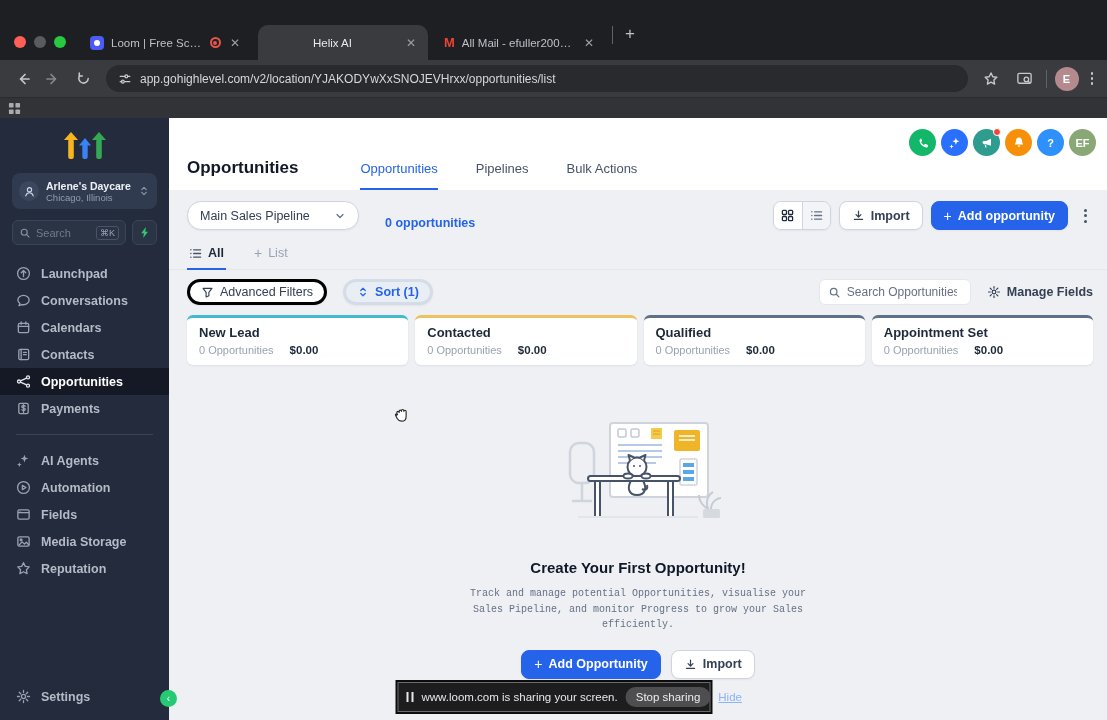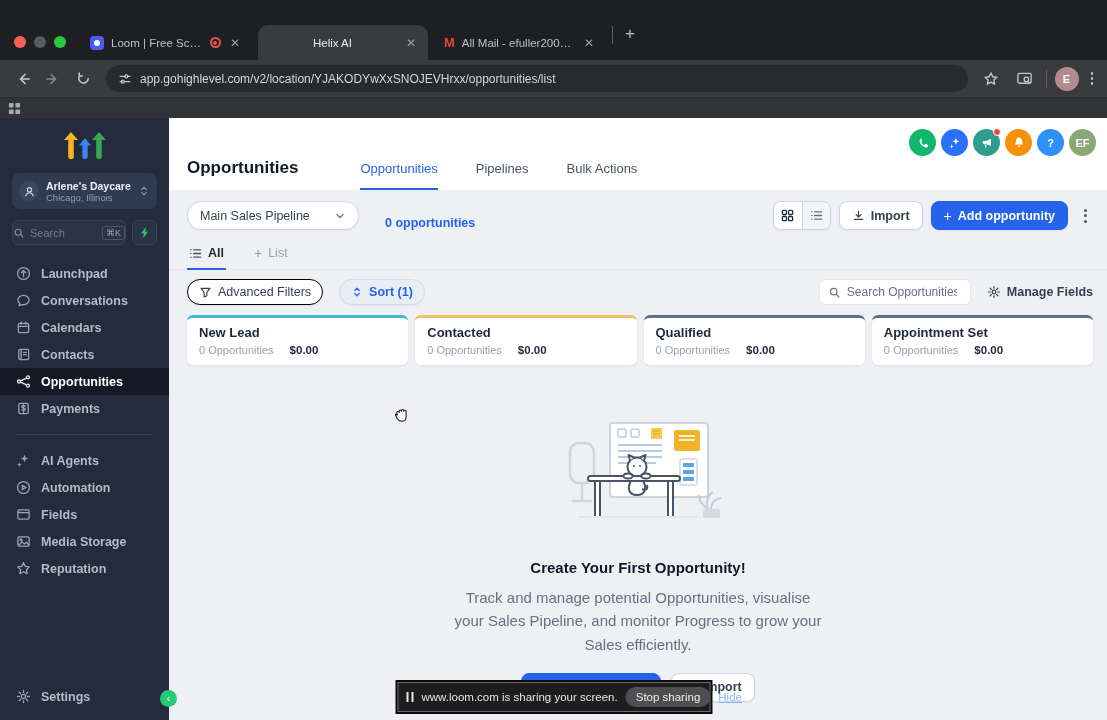--- a/index.html
+++ b/index.html
@@ -47,21 +47,21 @@
   .sidebar { width:169px; background:#242b3c; color:#b4bac7; display:flex; flex-direction:column; position:relative; flex:none; }
   .logo { margin:13px auto 12px; }
   .acct { margin:0 12px; height:36px; background:#313b50; border-radius:8px; display:flex; align-items:center;
           gap:7px; padding:0 7px; }
   .acct-av { width:20px; height:20px; border-radius:50%; background:#3c475e; display:flex; align-items:center; justify-content:center; color:#cdd4e2; flex:none; }
   .acct-txt { flex:1; min-width:0; }
   .acct-name { font-size:10.5px; font-weight:bold; color:#eef1f6; white-space:nowrap; overflow:hidden; }
   .acct-loc { font-size:9.5px; color:#959cad; white-space:nowrap; overflow:hidden; }
   .srch-row { display:flex; gap:6px; margin:11px 12px 0; }
   .srch { flex:1; height:25px; background:#2b3445; border:1px solid #39445a; border-radius:6px; display:flex;
-          align-items:center; gap:5px; padding:0 0; }
+          align-items:center; gap:5px; padding:0 6px; }
   .srch input { background:transparent; border:none; outline:none; color:#aeb6c6; font-size:11px; width:52px;
                 font-family:"Liberation Sans",sans-serif; }
   .srch input::placeholder { color:#717a8e; }
   .kbd { font-size:9px; color:#9aa2b4; border:1px solid #4a5368; border-radius:3px; padding:1px 3px; margin-left:auto; }
   .bolt-btn { width:25px; height:25px; background:#2b3445; border:1px solid #39445a; border-radius:6px;
               display:flex; align-items:center; justify-content:center; flex:none; }
   .nav { margin-top:15px; }
   .nav-item { height:27px; display:flex; align-items:center; gap:10px; padding:0 16px; font-size:12.5px;
               font-weight:600; color:#b4bac7; white-space:nowrap; }
   .nav-item .ic { color:#9aa2b1; flex:none; }
@@ -108,21 +108,21 @@
   .dots3 i { width:3px; height:3px; border-radius:50%; background:#475467; }
 
   .viewtabs { display:flex; gap:26px; padding:0 18px; border-bottom:1px solid #e4e7ec; flex:none; }
   .vtab { display:flex; align-items:center; gap:6px; font-size:12.5px; padding:6px 2px 8px;
           border-bottom:2px solid transparent; margin-bottom:-1px; }
   .vtab.active { color:#1d2939; font-weight:600; border-bottom-color:#2563eb; }
   .vtab.ghost { color:#98a2b3; }
 
   .filterrow { display:flex; align-items:center; padding:9px 14px 8px 18px; flex:none; }
   .pill { height:26px; display:inline-flex; align-items:center; gap:6px; padding:0 11px; border-radius:13px;
-          font-size:12.5px; background:#fff; border:1px solid #000000; color:#344054;
+          font-size:12.5px; background:#fff; border:3px solid #000000; color:#344054;
           box-shadow:0 1px 2px rgba(16,24,40,.05); }
   .pill.sort { margin-left:16px; background:#e9eef5; border-color:#d4dce8; color:#2563eb; font-weight:600; }
   .fr-right { margin-left:auto; display:flex; align-items:center; gap:16px; }
   .opp-search { width:152px; height:26px; background:#fff; border:1px solid #e4e7ec; border-radius:6px;
                 display:flex; align-items:center; gap:6px; padding:0 8px; }
   .opp-search input { border:none; outline:none; font-size:12px; color:#344054; width:110px; background:transparent;
                       font-family:"Liberation Sans",sans-serif; }
   .opp-search input::placeholder { color:#667085; }
   .manage { display:flex; align-items:center; gap:6px; font-size:12.5px; font-weight:600; color:#344054; }
 
@@ -130,21 +130,21 @@
   .kcol { flex:1; background:#fff; border-radius:6px; border-top:3px solid #ccc; padding:7px 12px 9px;
           box-shadow:0 1px 2px rgba(16,24,40,.08); }
   .kcol-name { font-size:13px; font-weight:bold; color:#1d2939; }
   .kcol-meta { display:flex; align-items:center; gap:16px; margin-top:4px; }
   .kcol-count { font-size:11px; color:#98a2b3; }
   .kcol-value { font-size:11.5px; font-weight:bold; color:#1d2939; }
 
   .empty { text-align:center; flex:1; }
   .illus { margin:52px auto 0; }
   .empty-title { margin-top:24px; font-size:15px; font-weight:bold; color:#101828; }
-  .empty-desc { margin:10px auto 0; width:368px; font-size:15px; line-height:1.55; color:#667085; }
+  .empty-desc { margin:10px auto 0; width:368px; font-size:10px; line-height:1.55; color:#667085;font-family:Liberation Mono, monospace; }
   .empty-btns { margin-top:17px; display:flex; justify-content:center; gap:10px; }
 
   .cursor { position:absolute; left:392px; top:405px; z-index:40; pointer-events:none; }
 
   .share-banner { position:absolute; left:50%; transform:translateX(-50%); top:682px; width:313px; height:30px;
                   background:#1d1d1f; border:1px solid #6a6a6a; box-shadow:0 0 0 2px #0c0c0c;
                   display:flex; align-items:center; gap:8px; padding:0 8px; z-index:50; }
   .pause { display:flex; gap:2.5px; }
   .pause i { width:2.5px; height:10px; background:#e7e7e7; }
   .share-msg { color:#e7e7e7; font-size:11.5px; white-space:nowrap; }

